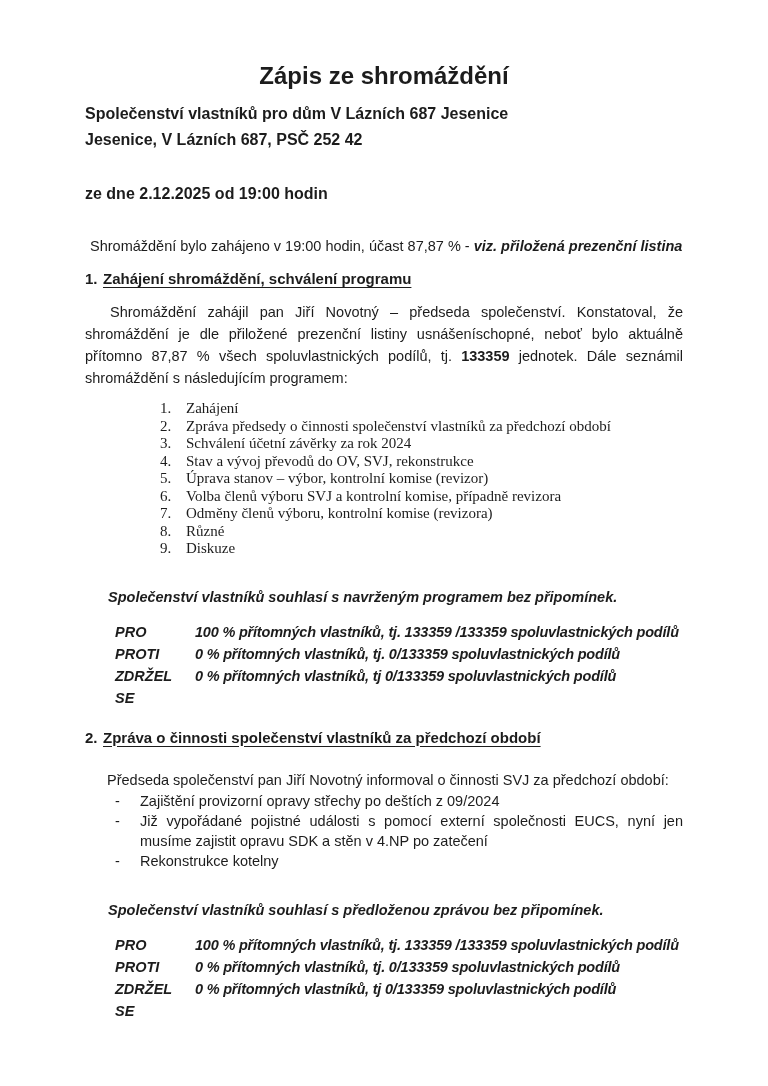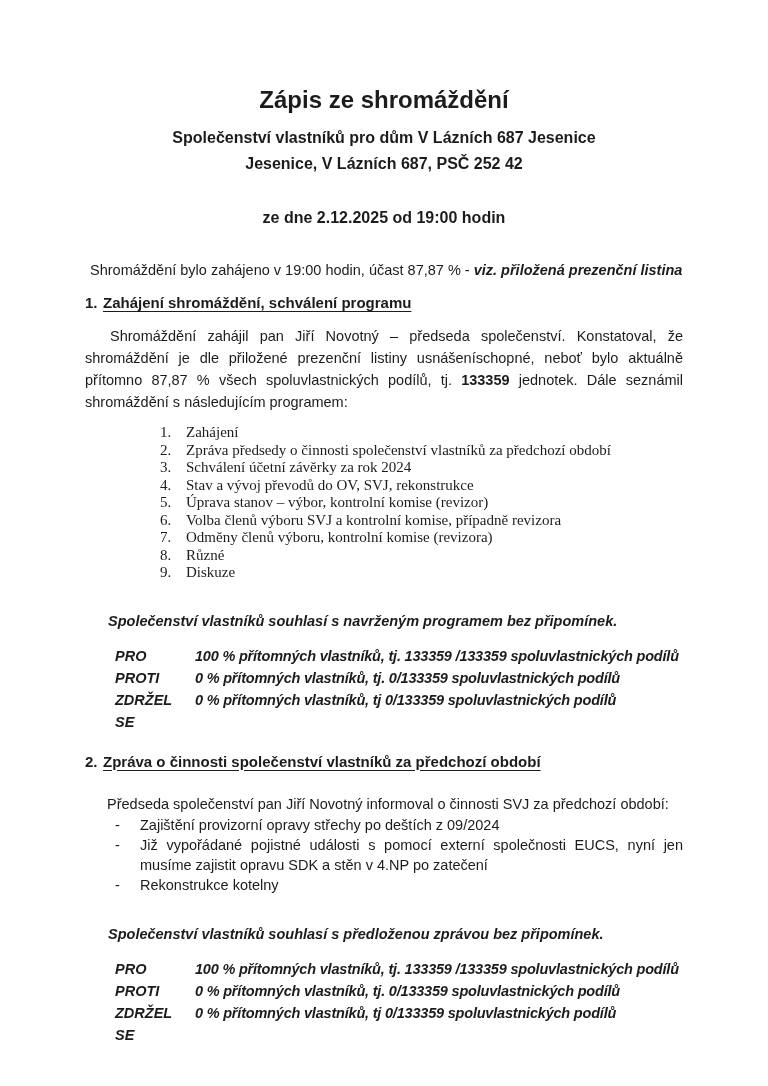--- a/index.html
+++ b/index.html
@@ -7,33 +7,33 @@
   .page {
     position: relative;
     width: 768px;
     height: 1086px;
     margin: 0 auto;
     background: #ffffff;
     color: #1c1c1c;
     font-family: "Liberation Sans", sans-serif;
     font-size: 14.5px;
     overflow: hidden;
-    padding: 84px 85px 0 85px;
+    padding: 60px 85px 0 85px;
   }
   
   .title {
     font-size: 24px;
     font-weight: 700;
     text-align: center;
     line-height: 31px;
   }
   .subtitle {
     font-size: 16px;
     font-weight: 700;
-    text-align: center;
+    text-align: left;
     line-height: 26px;
   }
   .subtitle.first { margin-top: 10px; }
   .dateline1 { margin-top: 28px; }
   
   .opening {
     margin-top: 28px;
     margin-left: 5px;
     line-height: 22px;
   }

